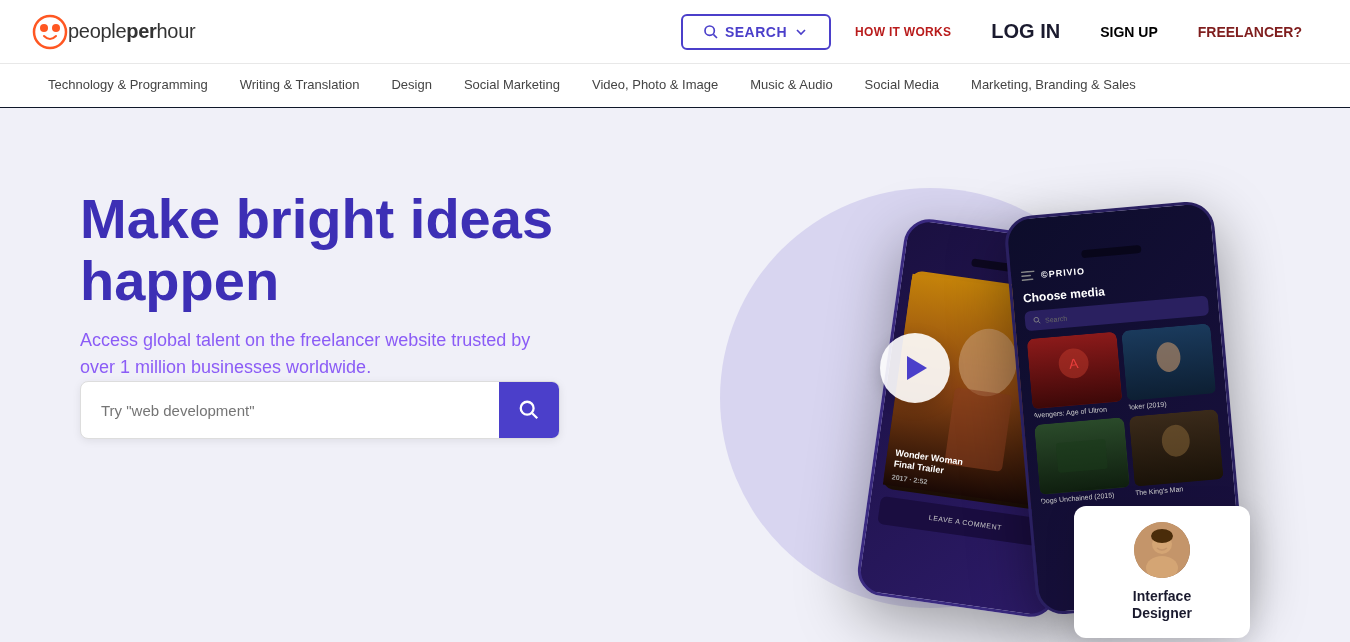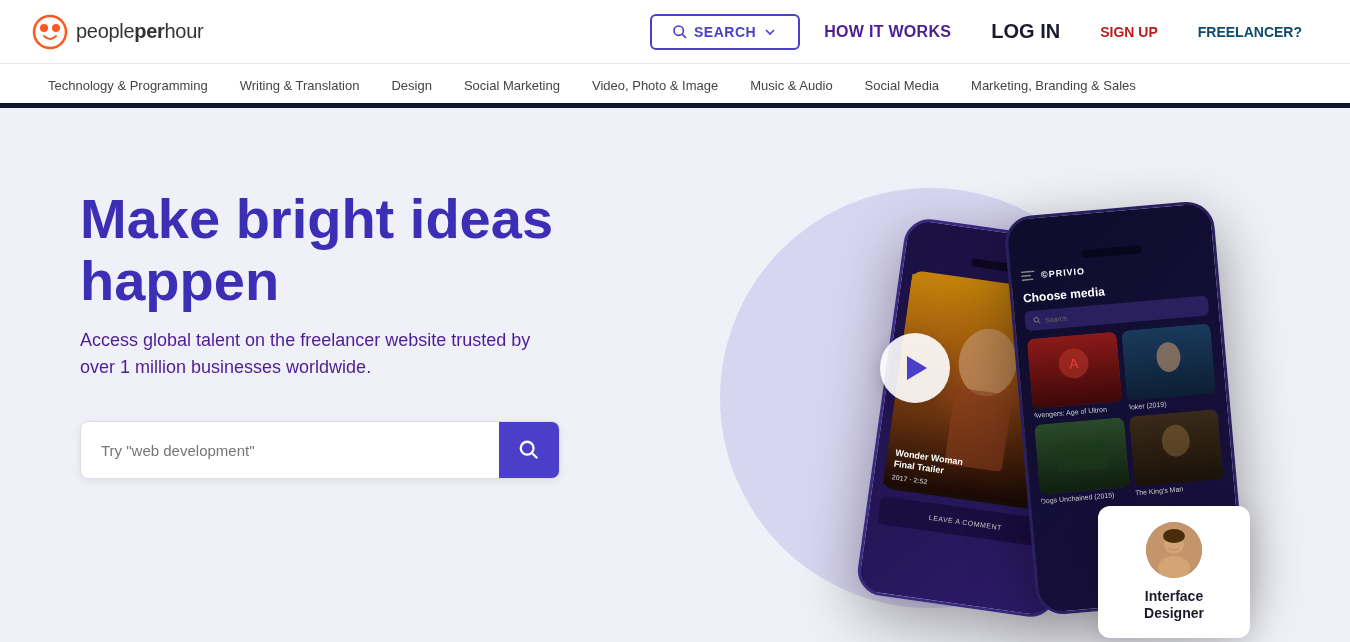--- a/index.html
+++ b/index.html
@@ -13,21 +13,21 @@
       background: #fff;
       padding: 0 32px;
       height: 64px;
       border-bottom: 1px solid #e8e8e8;
       position: relative;
       z-index: 10;
     }
     .logo {
       display: flex;
       align-items: center;
-      gap: 8px;
+      gap: 0;
       cursor: pointer;
       justify-content: space-between;
     }
     .logo-icon {
       width: 36px;
       height: 36px;
     }
     .logo-text {
       font-size: 20px;
       font-weight: 600;
@@ -51,61 +51,61 @@
       border-radius: 6px;
       font-size: 14px;
       font-weight: 600;
       cursor: pointer;
       letter-spacing: 0.5px;
     }
     .search-btn svg { width: 16px; height: 16px; }
     .how-it-works-btn {
       background: none;
       border: none;
-      font-size: 16px;
+      font-size: 12px;
       font-weight: 600;
-      color: #4c1d95;
+      color: #b91c1c;
       cursor: pointer;
       padding: 8px 16px;
       letter-spacing: 0.3px;
     }
     .login-btn {
       background: none;
       border: none;
       font-size: 20px;
       font-weight: 600;
       color: #1a1a2e;
       cursor: pointer;
       padding: 8px 16px;
     }
     .signup-btn {
       background: none;
       border: none;
       font-size: 14px;
       font-weight: 600;
-      color: #b91c1c;
+      color: #000000;
       cursor: pointer;
       padding: 8px 16px;
     }
     .freelancer-btn {
       background: none;
       border: none;
       font-size: 14px;
       font-weight: 700;
-      color: #0c4a6e;
+      color: #7f1d1d;
       cursor: pointer;
       padding: 8px 16px;
     }
 
     
     .nav-bar {
       display: flex;
-      align-items: flex-start;
+      align-items: flex-end;
       background: #fff;
-      border-bottom: 5px solid #0f172a;
+      border-bottom: 1px solid #0f172a;
       padding: 0 32px;
       height: 44px;
       gap: 0;
     }
     .nav-item {
       font-size: 13px;
       color: #444;
       cursor: pointer;
       padding: 0 16px;
       height: 44px;
@@ -132,23 +132,22 @@
     }
     .hero-title {
       font-size: 56px;
       font-weight: 800;
       color: #3d2fb5;
       line-height: 1.1;
       margin-bottom: 16px;
     }
     .hero-subtitle {
       font-size: 18px;
-      color: #4c1d95;
+      color: #8b5cf6;
       line-height: 1.5;
-      margin-bottom: 40px;
       max-width: 460px;
     }
     .search-bar {
       display: flex;
       align-items: center;
       background: #fff;
       border: 1px solid #ddd;
       border-radius: 8px;
       overflow: hidden;
       width: 480px;
@@ -334,21 +333,21 @@
     .designer-card {
       position: absolute;
       bottom: 30px;
       right: 20px;
       background: #fff;
       border-radius: 12px;
       padding: 16px 20px;
       text-align: center;
       box-shadow: 0 8px 30px rgba(0,0,0,0.15);
       z-index: 6;
-      width: 152px;
+      width: 176px;
     }
     .designer-avatar {
       width: 56px;
       height: 56px;
       border-radius: 50%;
       background: linear-gradient(135deg, #c4956a 0%, #8b5e3c 100%);
       margin: 0 auto 10px;
       overflow: hidden;
       display: flex;
       align-items: flex-end;

